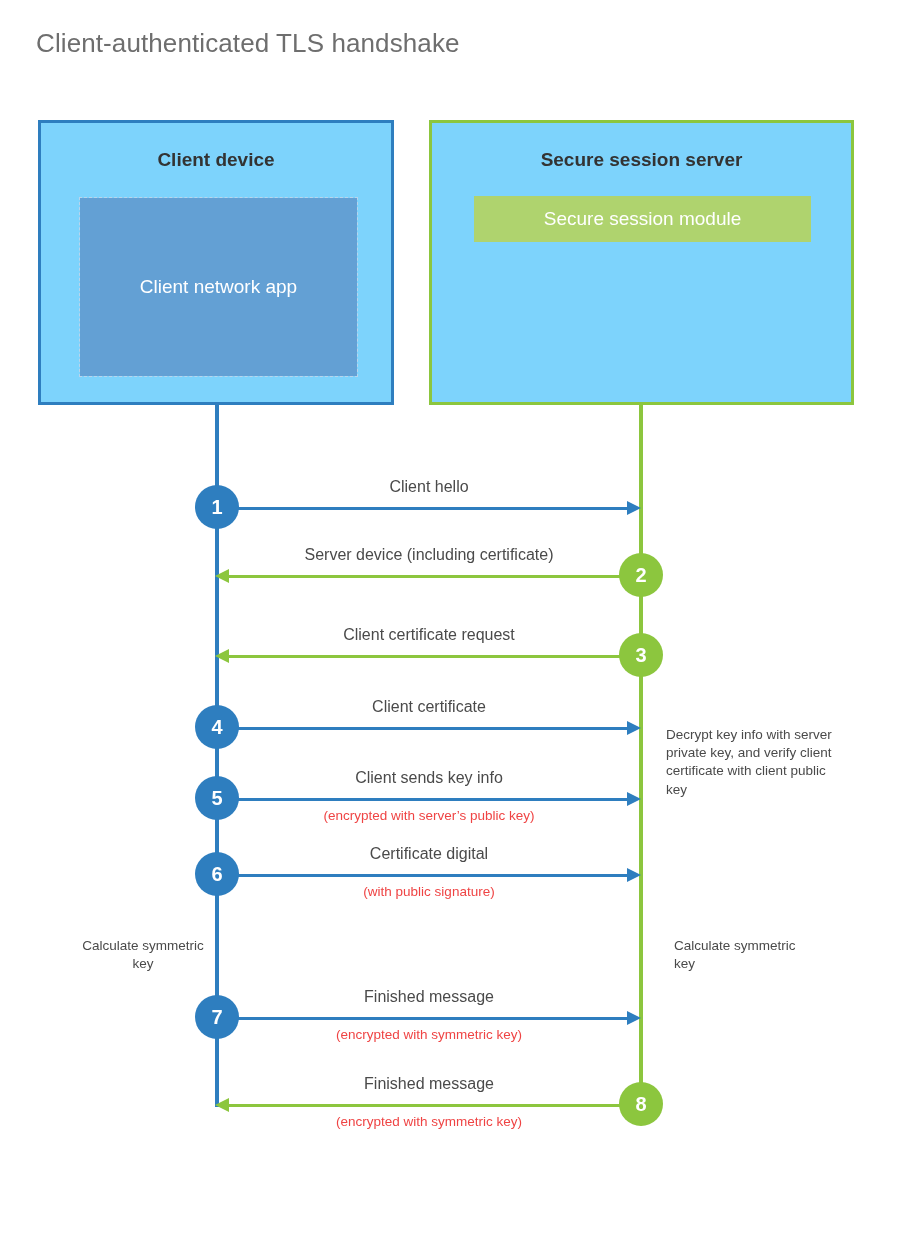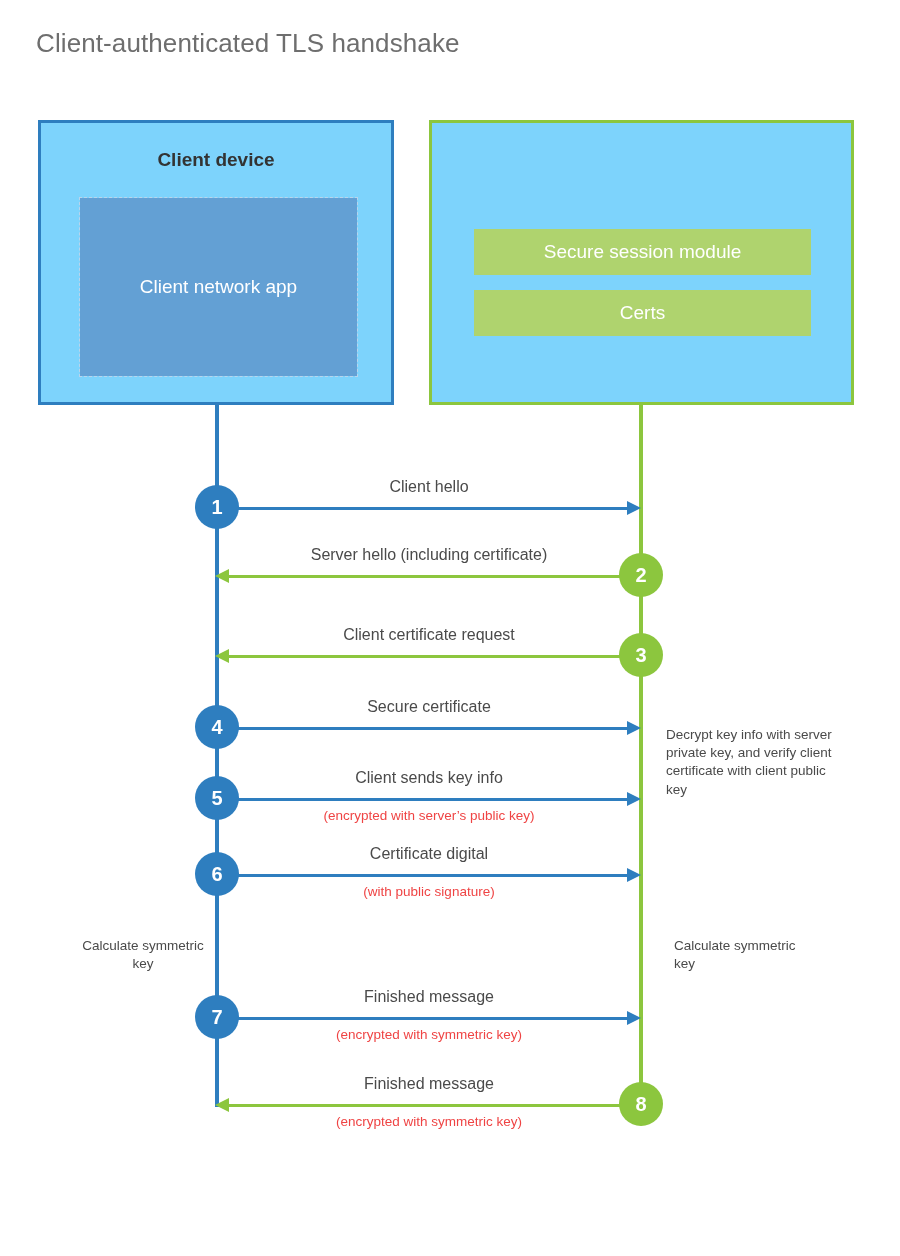--- a/index.html
+++ b/index.html
@@ -81,21 +81,20 @@
     line-height: 1.35;
     box-sizing: border-box;
   }
 
   
   .server-blocks {
     position: absolute;
     left: 42px;
     top: 73px;
     width: 337px;
-    margin-top: 33px;
   }
   .server-block {
     background: #AFD36E;
     color: #ffffff;
     font-size: 19px;
     height: 46px;
     line-height: 46px;
     text-align: center;
     margin-bottom: 15px;
   }
@@ -218,52 +217,52 @@
 <div id="canvas">
 
   <div class="page-title">Client-authenticated TLS handshake</div>
 
   <div class="party-box" id="client-box">
     <div class="party-title">Client device</div>
     <div class="client-app">Client network app</div>
   </div>
 
   <div class="party-box" id="server-box">
+    <div class="party-title">Secure session server</div>
     <div class="server-blocks">
       <div class="server-block">Secure session module</div>
-      <div class="server-block">Certs</div>
     </div>
   </div>
 
   <div class="lifeline" id="client-lifeline"></div>
   <div class="lifeline" id="server-lifeline"></div>
 
   <div class="msg" style="top:507px">
     <div class="msg-label">Client hello</div>
     <div class="msg-line to-server"></div>
     <div class="arrow-head right"></div>
     <div class="step-circle client-side">1</div>
   </div>
 
   <div class="msg" style="top:575px">
-    <div class="msg-label">Server hello (including certificate)</div>
+    <div class="msg-label">Server device (including certificate)</div>
     <div class="msg-line to-client"></div>
     <div class="arrow-head left"></div>
     <div class="step-circle server-side">2</div>
   </div>
 
   <div class="msg" style="top:655px">
     <div class="msg-label">Client certificate request</div>
     <div class="msg-line to-client"></div>
     <div class="arrow-head left"></div>
     <div class="step-circle server-side">3</div>
   </div>
 
   <div class="msg" style="top:727px">
-    <div class="msg-label">Secure certificate</div>
+    <div class="msg-label">Client certificate</div>
     <div class="msg-line to-server"></div>
     <div class="arrow-head right"></div>
     <div class="step-circle client-side">4</div>
   </div>
 
   <div class="msg" style="top:798px">
     <div class="msg-label">Client sends key info</div>
     <div class="msg-line to-server"></div>
     <div class="arrow-head right"></div>
     <div class="msg-sublabel">(encrypted with server’s public key)</div>

